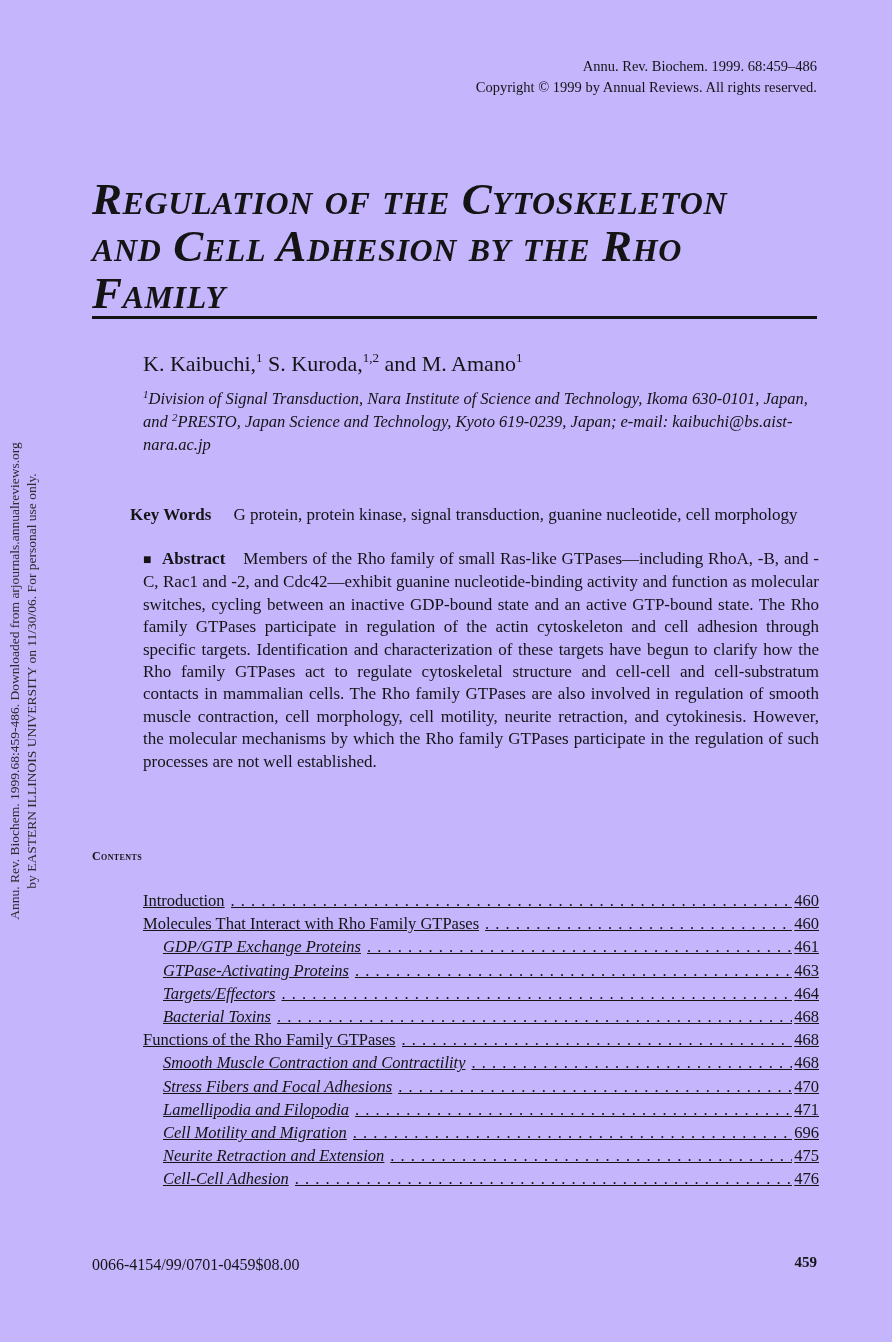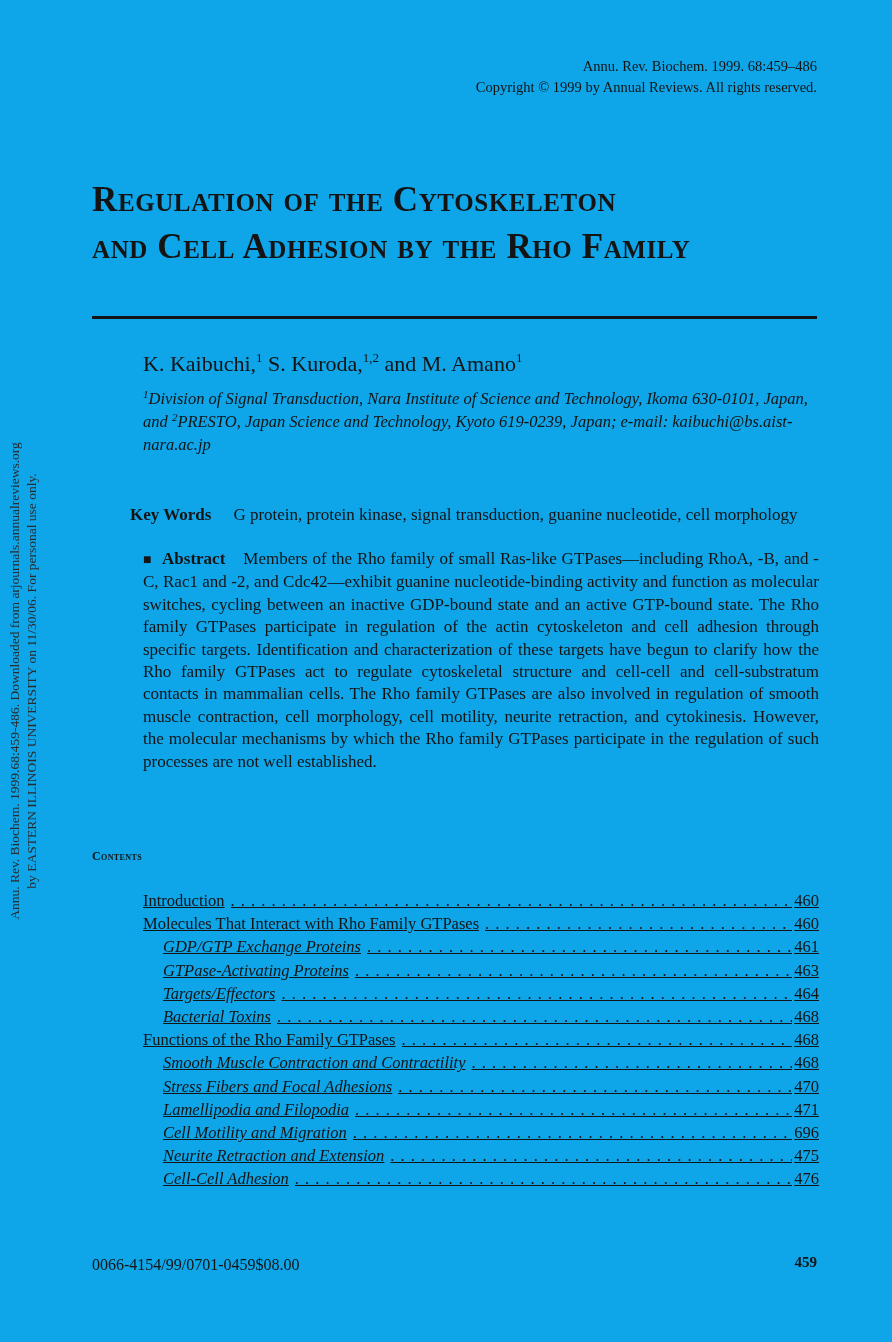--- a/index.html
+++ b/index.html
@@ -1,37 +1,38 @@
 <!DOCTYPE html>
 <html><head>
 <meta charset="utf-8">
 <style>
   html,body{margin:0;padding:0;background:#e9e9e9;}
   .page{
     position:relative;
     width:892px;height:1342px;
     margin:0 auto;
-    background:#0ea5e9;
+    background:#c4b5fd;
     font-family:"Liberation Serif","DejaVu Serif",serif;
     color:#141414;
     overflow:hidden;
   }
   
   .journal-ref{
     position:absolute;top:56px;right:75px;
     text-align:right;font-size:14.5px;line-height:21px;
     white-space:nowrap;
   }
   
   .title-block{
     position:absolute;left:92px;top:176px;width:730px;
     font-variant:small-caps;
     font-weight:700;
-    font-size:35px;line-height:47px;
+    font-size:45px;line-height:47px;
     letter-spacing:0.6px;
+    font-style:italic;
   }
   .title-rule{
     position:absolute;left:92px;top:316px;width:725px;height:3px;
     background:#141414;
   }
   
   .authors{
     position:absolute;left:143px;top:350px;width:680px;
     font-size:22px;line-height:28px;
   }

